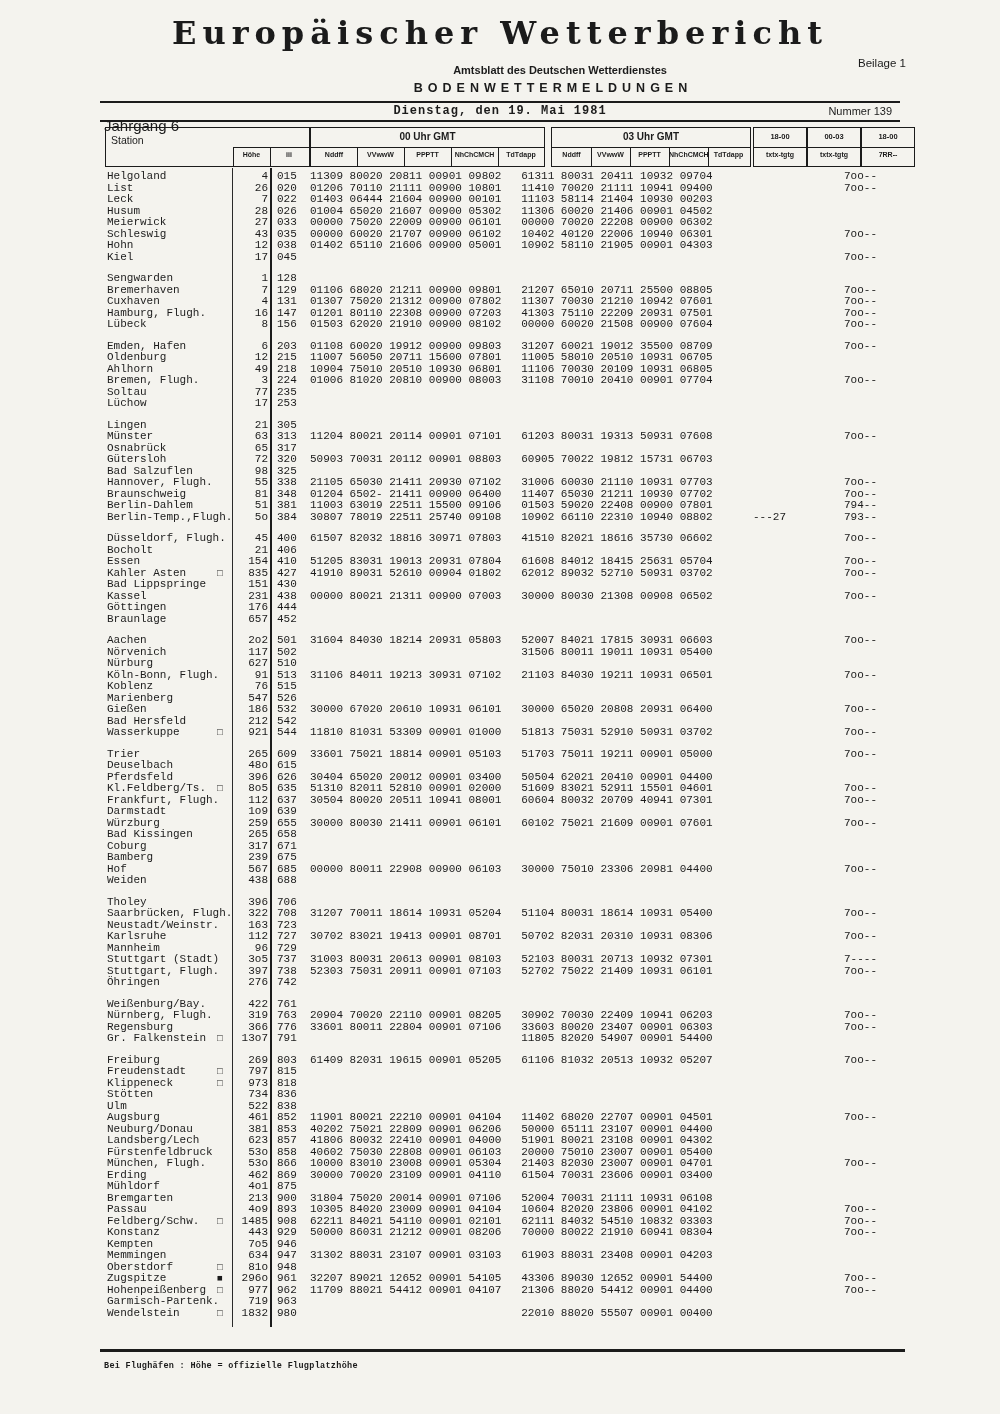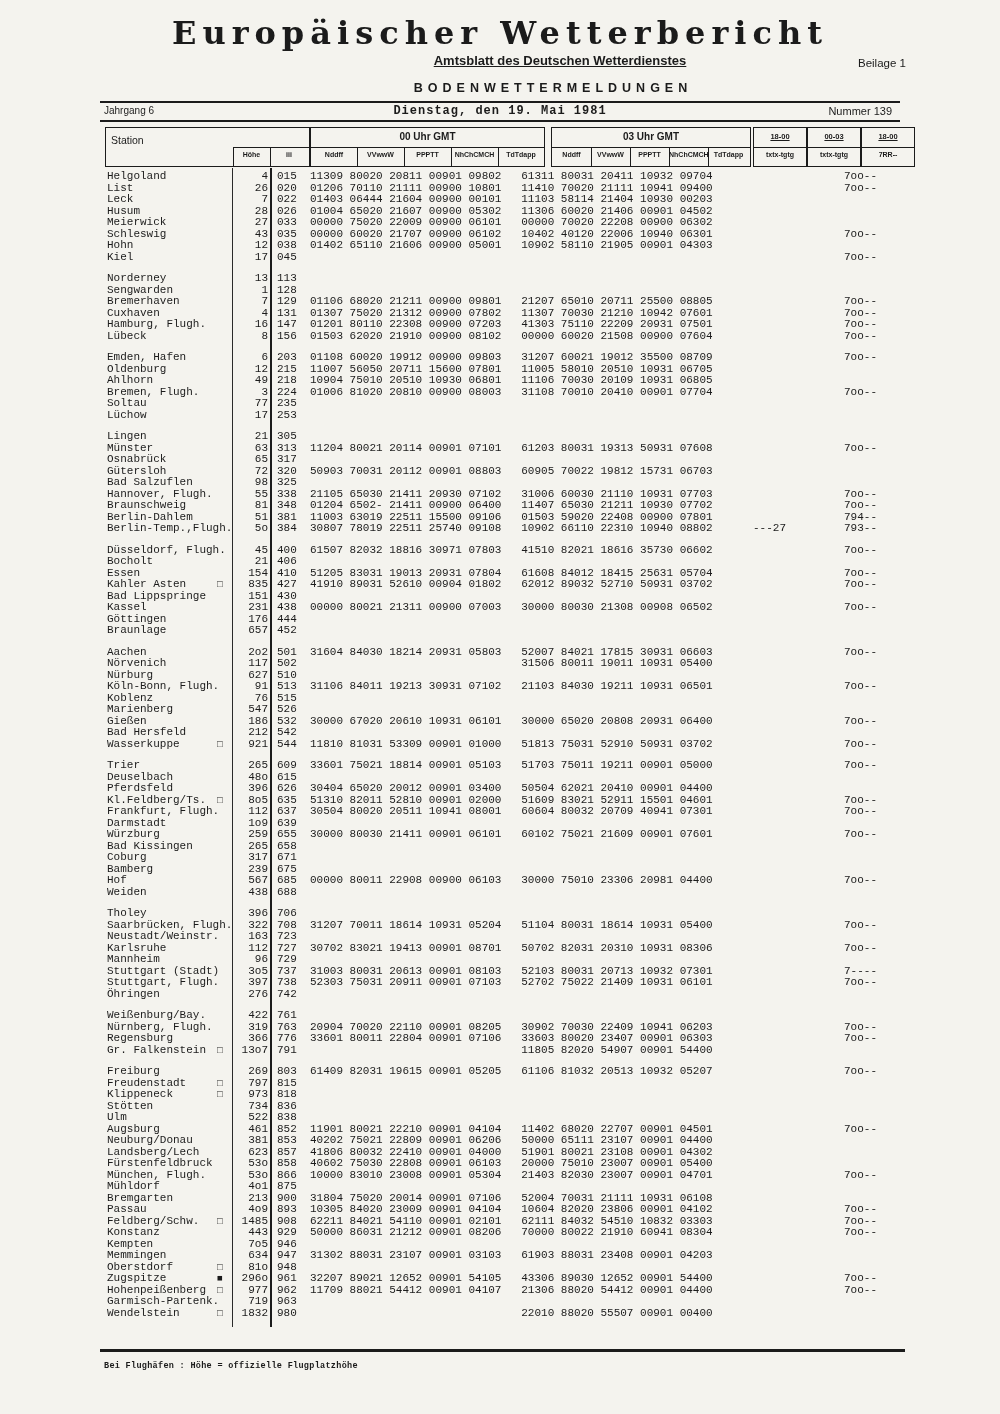--- a/index.html
+++ b/index.html
@@ -1,33 +1,33 @@
 <!DOCTYPE html>
 <html><head>
 <meta charset="utf-8">
 <style>
   html,body{margin:0;padding:0;background:#8a8a8a;}
   .page{position:relative;width:1000px;height:1414px;margin:0 auto;background:#f4f3ee;color:#1b1b1b;font-family:"Liberation Mono",monospace;overflow:hidden;}
   .title{position:absolute;top:14px;left:0;width:100%;text-align:center;font-family:"DejaVu Serif",serif;font-weight:bold;font-size:32px;letter-spacing:6px;white-space:nowrap;}
-  .subtitle{position:absolute;top:53px;left:560px;transform:translateX(-50%);font-family:"Liberation Sans",sans-serif;font-weight:bold;font-size:13px;white-space:nowrap;text-decoration:underline;}
+  .subtitle{position:absolute;top:64px;left:560px;transform:translateX(-50%);font-family:"Liberation Sans",sans-serif;font-weight:bold;font-size:11px;white-space:nowrap;}
   .beilage{position:absolute;top:57px;left:858px;font-family:"Liberation Sans",sans-serif;font-size:11.5px;}
   .section-head{position:absolute;top:81px;left:553px;transform:translateX(-50%);font-family:"Liberation Sans",sans-serif;font-weight:bold;font-size:12.5px;letter-spacing:5px;white-space:nowrap;}
   .meta{position:absolute;top:101px;left:100px;width:800px;height:17px;border-top:2px solid #1b1b1b;border-bottom:2px solid #1b1b1b;}
-  .meta .jahrgang{position:absolute;left:4px;top:2px;font-family:"Liberation Sans",sans-serif;font-size:10px;}
+  .meta .jahrgang{position:absolute;left:4px;top:14px;font-family:"Liberation Sans",sans-serif;font-size:15px;}
   .meta .datum{position:absolute;left:50%;transform:translateX(-50%);top:1px;font-weight:bold;font-size:12px;letter-spacing:1px;}
   .meta .nummer{position:absolute;right:8px;top:2px;font-family:Liberation Sans, sans-serif;font-size:11px;}
   
   .thead{position:absolute;left:105px;top:127px;width:812px;height:48px;}
   .hbox{position:absolute;top:0;height:40px;border:1.5px solid #1b1b1b;box-sizing:border-box;}
   .hdiv{position:absolute;top:19px;height:1.4px;background:#1b1b1b;}
   .vline{position:absolute;top:19px;bottom:0;width:1.2px;background:#1b1b1b;}
   .stn-label{position:absolute;top:6px;left:5px;font-family:"Liberation Sans",sans-serif;font-size:10.5px;}
   .gmt{position:absolute;top:3px;left:0;width:100%;text-align:center;font-family:"Liberation Sans",sans-serif;font-weight:bold;font-size:10px;}
   .sub{position:absolute;top:23px;text-align:center;font-family:"Liberation Sans",sans-serif;font-weight:bold;font-size:7px;white-space:nowrap;}
-  .rtop{position:absolute;top:4px;left:0;width:100%;text-align:center;font-family:"Liberation Sans",sans-serif;font-weight:bold;font-size:7.5px;text-decoration:underline;}
+  .rtop{position:absolute;top:4px;left:0;width:100%;text-align:center;font-family:"Liberation Sans",sans-serif;font-weight:bold;font-size:7.5px;}
   .rbot{position:absolute;top:23px;left:0;width:100%;text-align:center;font-family:"Liberation Sans",sans-serif;font-weight:bold;font-size:7px;}
   
   .tbody{position:absolute;left:105px;top:171px;width:812px;}
   .rule-v1{position:absolute;left:127px;top:-3px;bottom:2px;width:1px;background:#2a2a2a;}
   .rule-v2{position:absolute;left:165px;top:-3px;bottom:2px;width:1.5px;background:#1b1b1b;}
   .group{margin-bottom:10px;}
   .row{position:relative;height:11.5px;font-size:11px;line-height:11.5px;white-space:pre;}
   .st-name{position:absolute;left:2px;}
   .st-sym{position:absolute;left:112px;font-size:9.5px;}
   .st-h{position:absolute;left:127px;width:36px;text-align:right;}
@@ -116,21 +116,20 @@
         <div class="row"><span class="st-name">Helgoland</span><span class="st-h">4</span><span class="st-data">015  11309 80020 20811 00901 09802   61311 80031 20411 10932 09704</span><span class="st-rr">7oo--</span></div>
         <div class="row"><span class="st-name">List</span><span class="st-h">26</span><span class="st-data">020  01206 70110 21111 00900 10801   11410 70020 21111 10941 09400</span><span class="st-rr">7oo--</span></div>
         <div class="row"><span class="st-name">Leck</span><span class="st-h">7</span><span class="st-data">022  01403 06444 21604 00900 00101   11103 58114 21404 10930 00203</span></div>
         <div class="row"><span class="st-name">Husum</span><span class="st-h">28</span><span class="st-data">026  01004 65020 21607 00900 05302   11306 60020 21406 00901 04502</span></div>
         <div class="row"><span class="st-name">Meierwick</span><span class="st-h">27</span><span class="st-data">033  00000 75020 22009 00900 06101   00000 70020 22208 00900 06302</span></div>
         <div class="row"><span class="st-name">Schleswig</span><span class="st-h">43</span><span class="st-data">035  00000 60020 21707 00900 06102   10402 40120 22006 10940 06301</span><span class="st-rr">7oo--</span></div>
         <div class="row"><span class="st-name">Hohn</span><span class="st-h">12</span><span class="st-data">038  01402 65110 21606 00900 05001   10902 58110 21905 00901 04303</span></div>
         <div class="row"><span class="st-name">Kiel</span><span class="st-h">17</span><span class="st-data">045</span><span class="st-rr">7oo--</span></div>
       </div>
       <div class="group">
-        <div class="row"><span class="st-name">Norderney</span><span class="st-h">13</span><span class="st-data">113</span></div>
         <div class="row"><span class="st-name">Sengwarden</span><span class="st-h">1</span><span class="st-data">128</span></div>
         <div class="row"><span class="st-name">Bremerhaven</span><span class="st-h">7</span><span class="st-data">129  01106 68020 21211 00900 09801   21207 65010 20711 25500 08805</span><span class="st-rr">7oo--</span></div>
         <div class="row"><span class="st-name">Cuxhaven</span><span class="st-h">4</span><span class="st-data">131  01307 75020 21312 00900 07802   11307 70030 21210 10942 07601</span><span class="st-rr">7oo--</span></div>
         <div class="row"><span class="st-name">Hamburg, Flugh.</span><span class="st-h">16</span><span class="st-data">147  01201 80110 22308 00900 07203   41303 75110 22209 20931 07501</span><span class="st-rr">7oo--</span></div>
         <div class="row"><span class="st-name">Lübeck</span><span class="st-h">8</span><span class="st-data">156  01503 62020 21910 00900 08102   00000 60020 21508 00900 07604</span><span class="st-rr">7oo--</span></div>
       </div>
       <div class="group">
         <div class="row"><span class="st-name">Emden, Hafen</span><span class="st-h">6</span><span class="st-data">203  01108 60020 19912 00900 09803   31207 60021 19012 35500 08709</span><span class="st-rr">7oo--</span></div>
         <div class="row"><span class="st-name">Oldenburg</span><span class="st-h">12</span><span class="st-data">215  11007 56050 20711 15600 07801   11005 58010 20510 10931 06705</span></div>
         <div class="row"><span class="st-name">Ahlhorn</span><span class="st-h">49</span><span class="st-data">218  10904 75010 20510 10930 06801   11106 70030 20109 10931 06805</span></div>
@@ -204,20 +203,21 @@
         <div class="row"><span class="st-name">Freiburg</span><span class="st-h">269</span><span class="st-data">803  61409 82031 19615 00901 05205   61106 81032 20513 10932 05207</span><span class="st-rr">7oo--</span></div>
         <div class="row"><span class="st-name">Freudenstadt</span><span class="st-sym">□</span><span class="st-h">797</span><span class="st-data">815</span></div>
         <div class="row"><span class="st-name">Klippeneck</span><span class="st-sym">□</span><span class="st-h">973</span><span class="st-data">818</span></div>
         <div class="row"><span class="st-name">Stötten</span><span class="st-h">734</span><span class="st-data">836</span></div>
         <div class="row"><span class="st-name">Ulm</span><span class="st-h">522</span><span class="st-data">838</span></div>
         <div class="row"><span class="st-name">Augsburg</span><span class="st-h">461</span><span class="st-data">852  11901 80021 22210 00901 04104   11402 68020 22707 00901 04501</span><span class="st-rr">7oo--</span></div>
         <div class="row"><span class="st-name">Neuburg/Donau</span><span class="st-h">381</span><span class="st-data">853  40202 75021 22809 00901 06206   50000 65111 23107 00901 04400</span></div>
         <div class="row"><span class="st-name">Landsberg/Lech</span><span class="st-h">623</span><span class="st-data">857  41806 80032 22410 00901 04000   51901 80021 23108 00901 04302</span></div>
         <div class="row"><span class="st-name">Fürstenfeldbruck</span><span class="st-h">53o</span><span class="st-data">858  40602 75030 22808 00901 06103   20000 75010 23007 00901 05400</span></div>
         <div class="row"><span class="st-name">München, Flugh.</span><span class="st-h">53o</span><span class="st-data">866  10000 83010 23008 00901 05304   21403 82030 23007 00901 04701</span><span class="st-rr">7oo--</span></div>
+        <div class="row"><span class="st-name">Erding</span><span class="st-h">462</span><span class="st-data">869  30000 70020 23109 00901 04110   61504 70031 23606 00901 03400</span></div>
         <div class="row"><span class="st-name">Mühldorf</span><span class="st-h">4o1</span><span class="st-data">875</span></div>
         <div class="row"><span class="st-name">Bremgarten</span><span class="st-h">213</span><span class="st-data">900  31804 75020 20014 00901 07106   52004 70031 21111 10931 06108</span></div>
         <div class="row"><span class="st-name">Passau</span><span class="st-h">4o9</span><span class="st-data">893  10305 84020 23009 00901 04104   10604 82020 23806 00901 04102</span><span class="st-rr">7oo--</span></div>
         <div class="row"><span class="st-name">Feldberg/Schw.</span><span class="st-sym">□</span><span class="st-h">1485</span><span class="st-data">908  62211 84021 54110 00901 02101   62111 84032 54510 10832 03303</span><span class="st-rr">7oo--</span></div>
         <div class="row"><span class="st-name">Konstanz</span><span class="st-h">443</span><span class="st-data">929  50000 86031 21212 00901 08206   70000 80022 21910 60941 08304</span><span class="st-rr">7oo--</span></div>
         <div class="row"><span class="st-name">Kempten</span><span class="st-h">7o5</span><span class="st-data">946</span></div>
         <div class="row"><span class="st-name">Memmingen</span><span class="st-h">634</span><span class="st-data">947  31302 88031 23107 00901 03103   61903 88031 23408 00901 04203</span></div>
         <div class="row"><span class="st-name">Oberstdorf</span><span class="st-sym">□</span><span class="st-h">81o</span><span class="st-data">948</span></div>
         <div class="row"><span class="st-name">Zugspitze</span><span class="st-sym">■</span><span class="st-h">296o</span><span class="st-data">961  32207 89021 12652 00901 54105   43306 89030 12652 00901 54400</span><span class="st-rr">7oo--</span></div>
         <div class="row"><span class="st-name">Hohenpeißenberg</span><span class="st-sym">□</span><span class="st-h">977</span><span class="st-data">962  11709 88021 54412 00901 04107   21306 88020 54412 00901 04400</span><span class="st-rr">7oo--</span></div>

